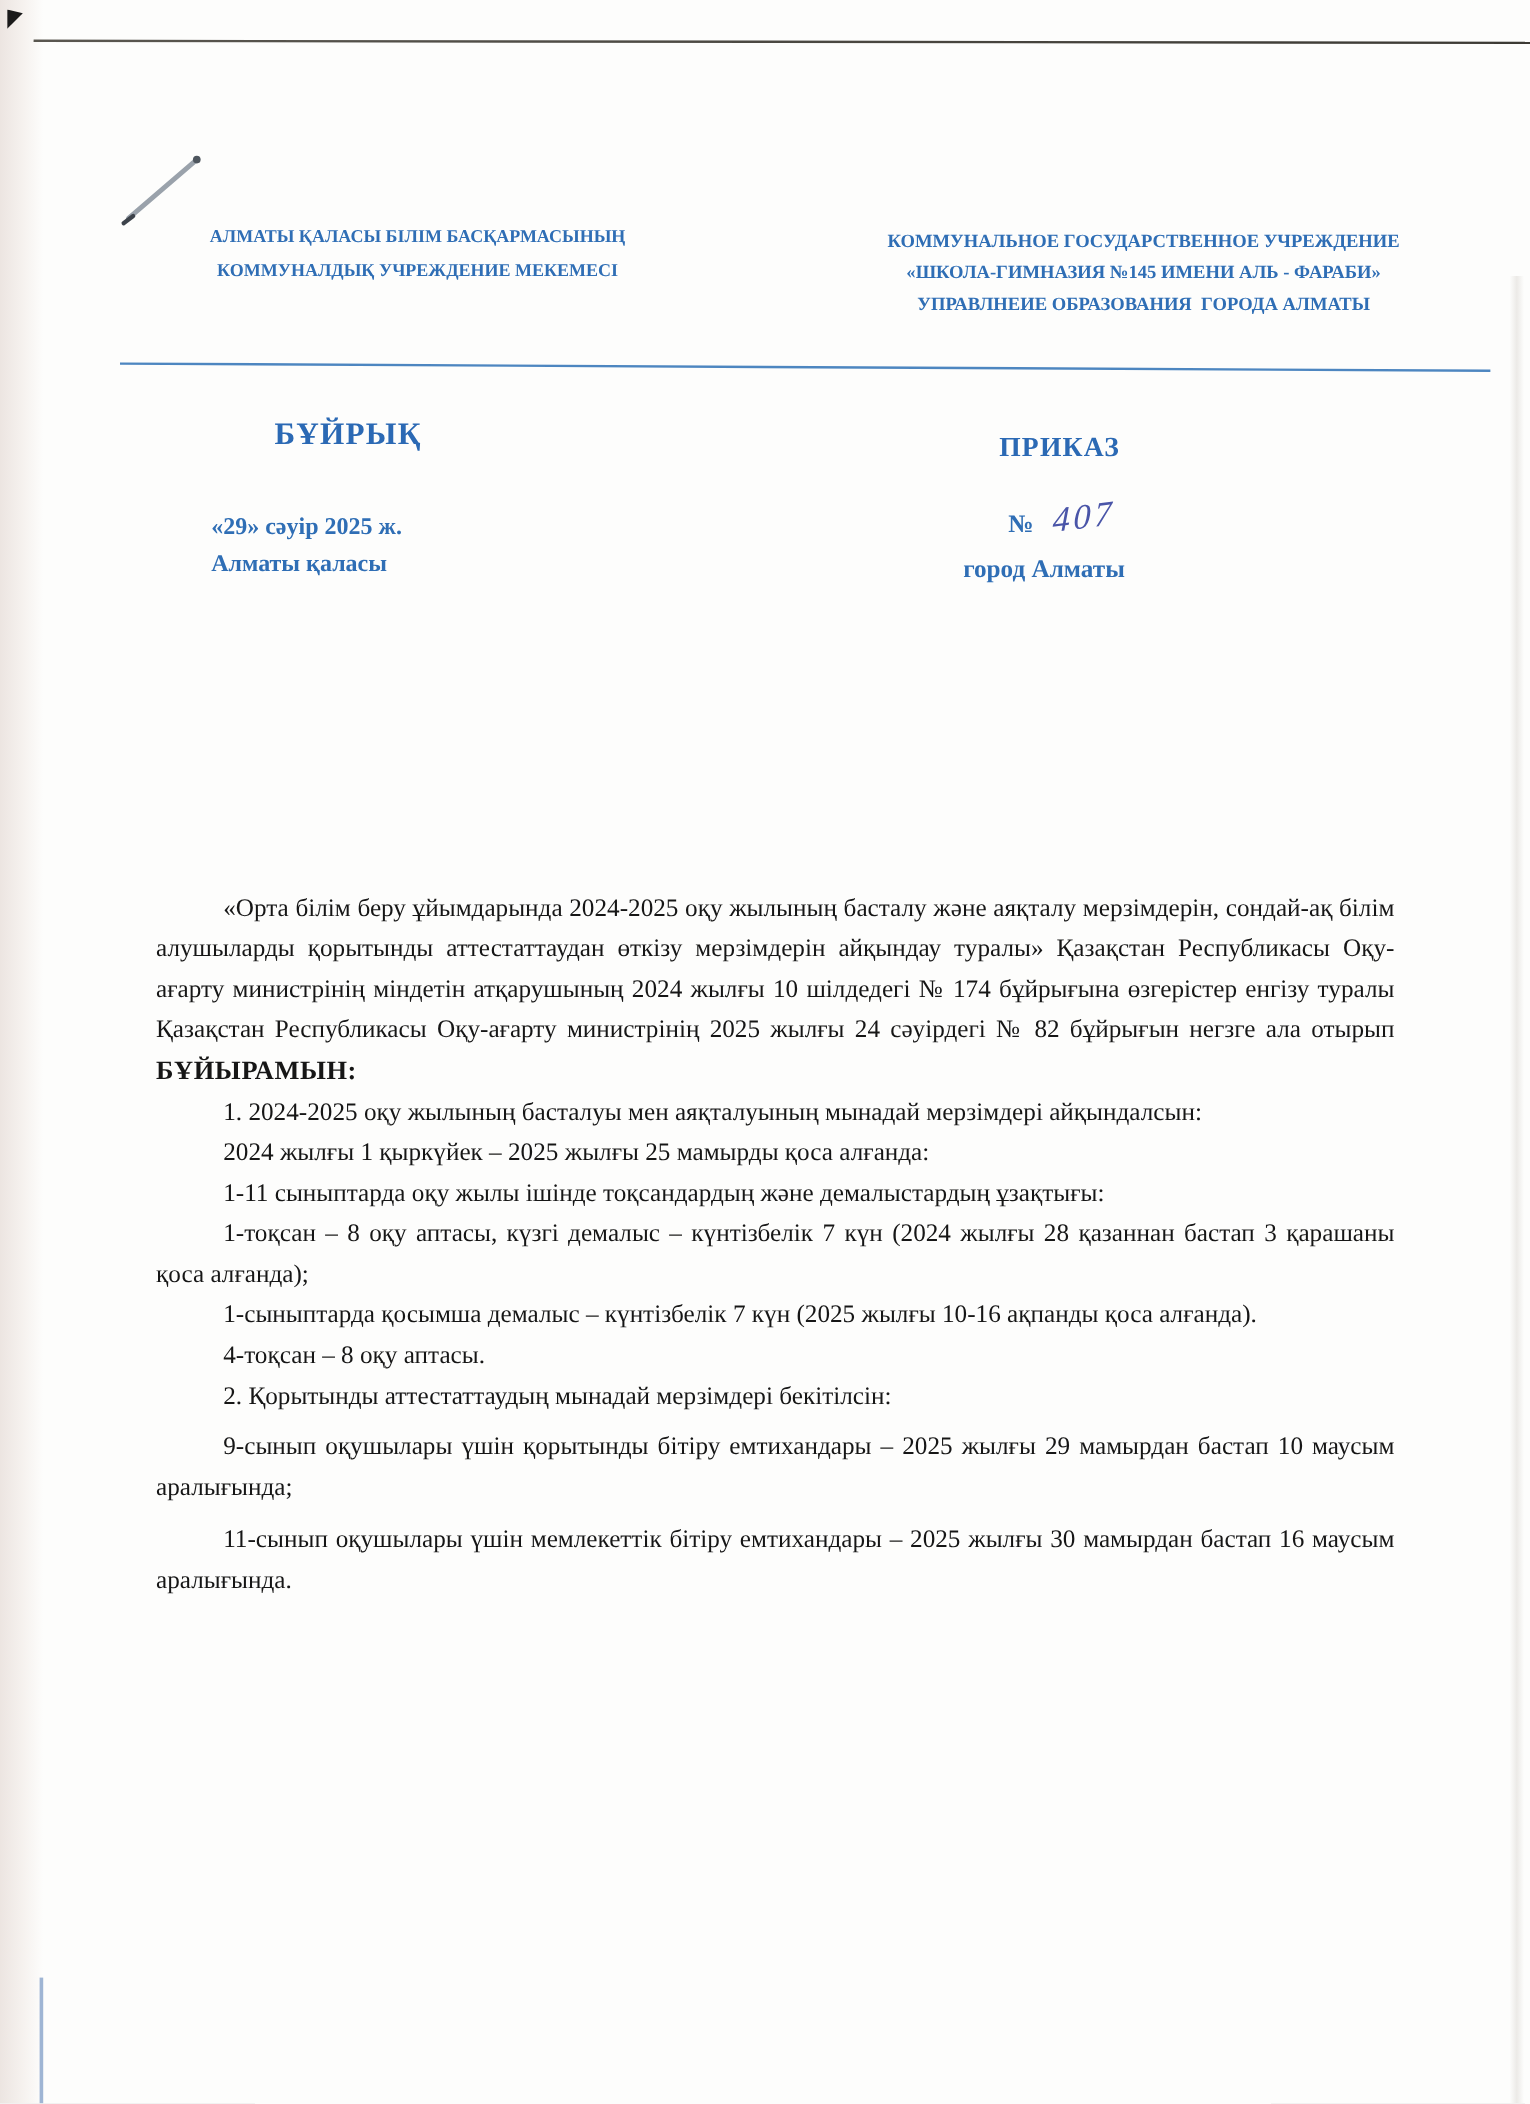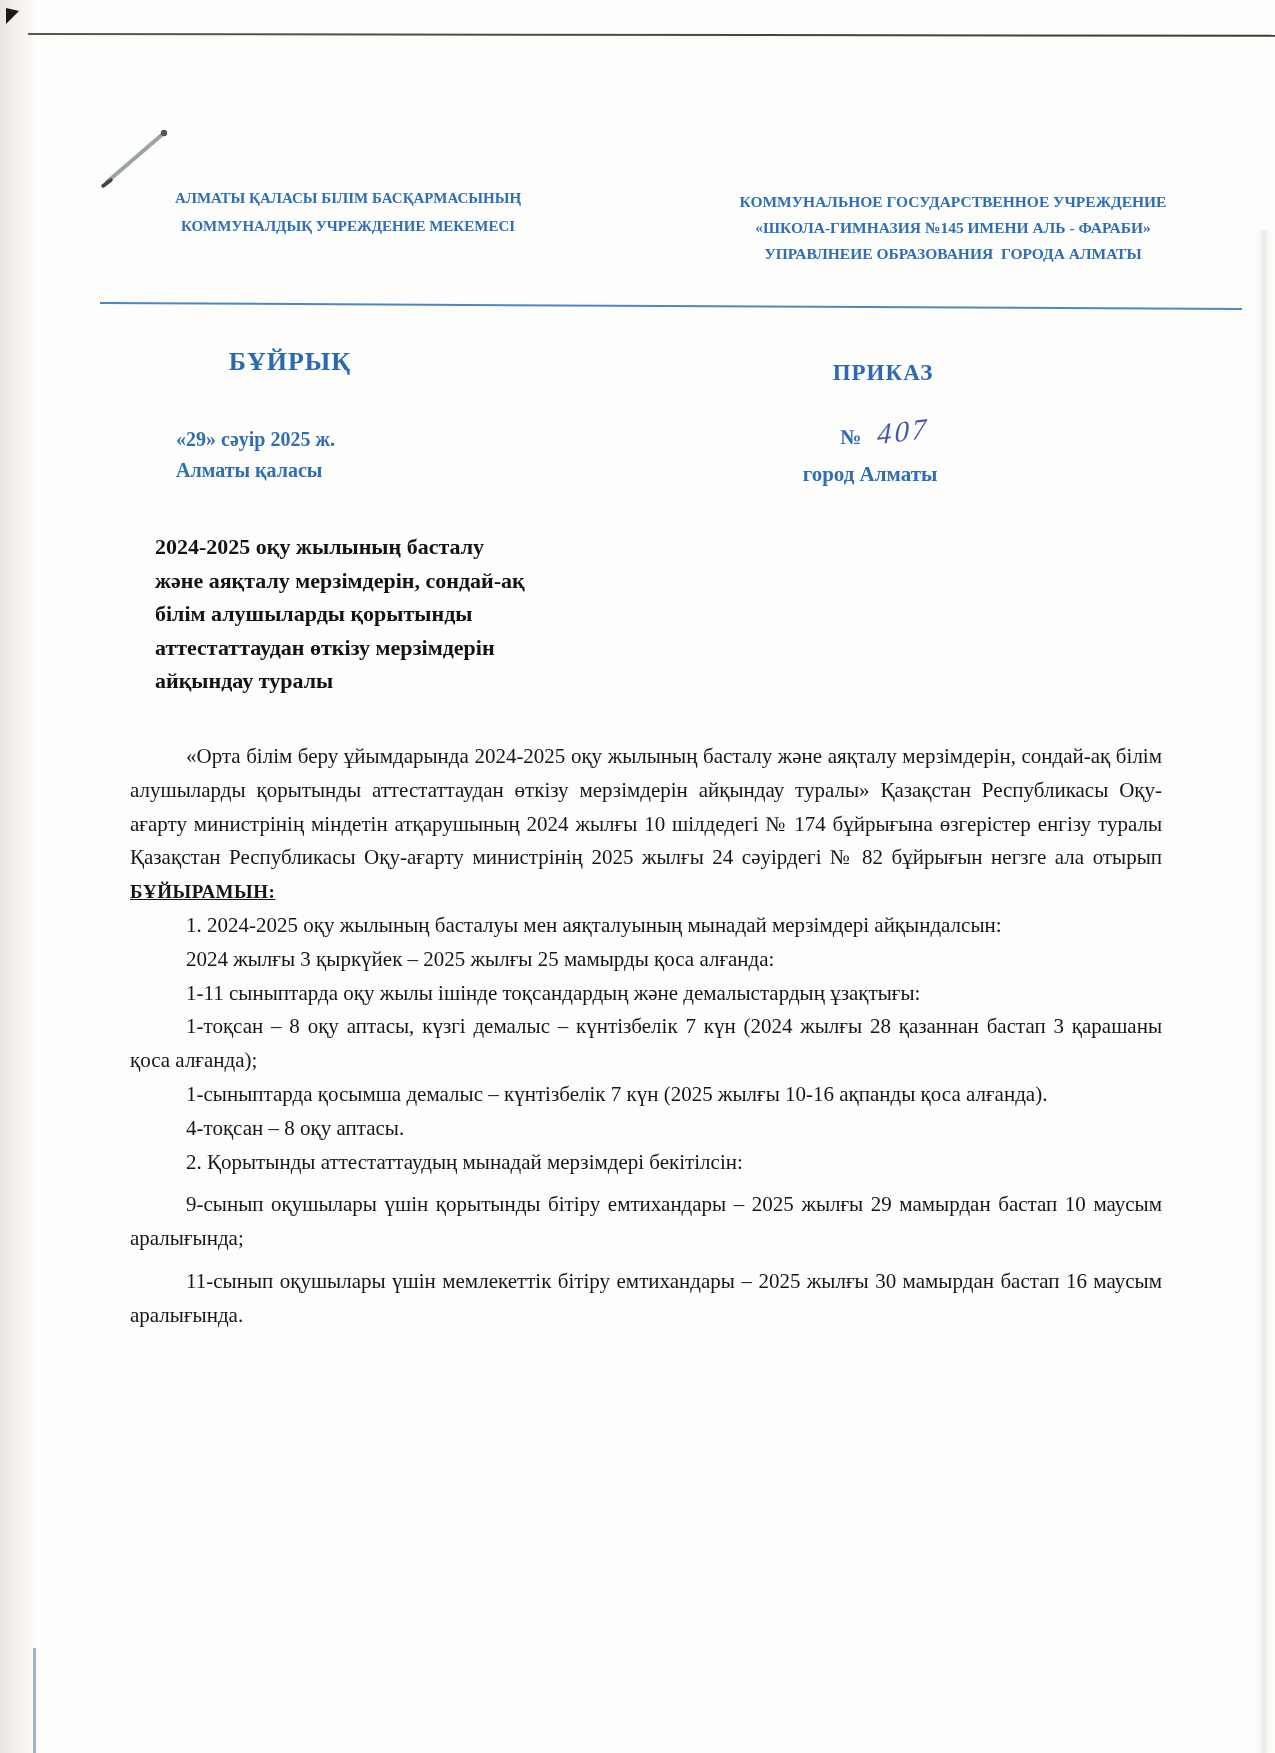--- a/index.html
+++ b/index.html
@@ -43,21 +43,21 @@
   .order-place-ru{position:absolute;top:462px;left:705px;width:330px;text-align:center;
     font-size:21px;font-weight:bold;color:#2f6eb5;}
   
   .subject{position:absolute;top:530px;left:155px;width:590px;
     font-size:22px;line-height:33.5px;font-weight:bold;color:#131313;}
   
   .body-text{position:absolute;top:740px;left:130px;width:1032px;
     font-size:21px;line-height:33.8px;color:#161616;text-align:justify;}
   .body-text p{margin:0;text-indent:56px;}
   .body-text p.gap{margin-top:9px;}
-  .decree-word{font-weight:bold;font-size:19px;letter-spacing:.5px;text-decoration:underline;}
+  .decree-word{font-weight:bold;font-size:22px;letter-spacing:.5px;}
 </style>
 </head>
 <body>
 
 <div class="page">
 
   <div class="edge-left"></div>
   <div class="edge-right"></div>
   <div class="bottom-left-line"></div>
   <div class="top-line"></div>
@@ -93,32 +93,25 @@
   <div class="order-date">
     <div>«29» сәуір 2025 ж.</div>
     <div>Алматы қаласы</div>
   </div>
 
   <div class="order-number">
     <span>№</span><span class="num-hand">407</span>
   </div>
   <div class="order-place-ru">город Алматы</div>
 
-  <section class="subject">
-    <div>2024-2025 оқу жылының басталу</div>
-    <div>және аяқталу мерзімдерін, сондай-ақ</div>
-    <div>білім алушыларды қорытынды</div>
-    <div>аттестаттаудан өткізу мерзімдерін</div>
-    <div>айқындау туралы</div>
-  </section>
 
   <section class="body-text">
     <p><span>«Орта білім беру ұйымдарында 2024-2025 оқу жылының басталу және аяқталу мерзімдерін, сондай-ақ білім алушыларды қорытынды аттестаттаудан өткізу мерзімдерін айқындау туралы» Қазақстан Республикасы Оқу-ағарту министрінің міндетін атқарушының 2024 жылғы 10 шілдедегі № 174 бұйрығына өзгерістер енгізу туралы Қазақстан Республикасы Оқу-ағарту министрінің 2025 жылғы 24 сәуірдегі № 82 бұйрығын негзге ала отырып </span> <span class="decree-word">БҰЙЫРАМЫН:</span></p>
     <p>1. 2024-2025 оқу жылының басталуы мен аяқталуының мынадай мерзімдері айқындалсын:</p>
-    <p>2024 жылғы 3 қыркүйек – 2025 жылғы 25 мамырды қоса алғанда:</p>
+    <p>2024 жылғы 1 қыркүйек – 2025 жылғы 25 мамырды қоса алғанда:</p>
     <p>1-11 сыныптарда оқу жылы ішінде тоқсандардың және демалыстардың ұзақтығы:</p>
     <p>1-тоқсан – 8 оқу аптасы, күзгі демалыс – күнтізбелік 7 күн (2024 жылғы 28 қазаннан бастап 3 қарашаны қоса алғанда);</p>
     <p>1-сыныптарда қосымша демалыс – күнтізбелік 7 күн (2025 жылғы 10-16 ақпанды қоса алғанда).</p>
     <p>4-тоқсан – 8 оқу аптасы.</p>
     <p>2. Қорытынды аттестаттаудың мынадай мерзімдері бекітілсін:</p>
     <p class="gap">9-сынып оқушылары үшін қорытынды бітіру емтихандары – 2025 жылғы 29 мамырдан бастап 10 маусым аралығында;</p>
     <p class="gap">11-сынып оқушылары үшін мемлекеттік бітіру емтихандары – 2025 жылғы 30 мамырдан бастап 16 маусым аралығында.</p>
   </section>
 
 </div>

